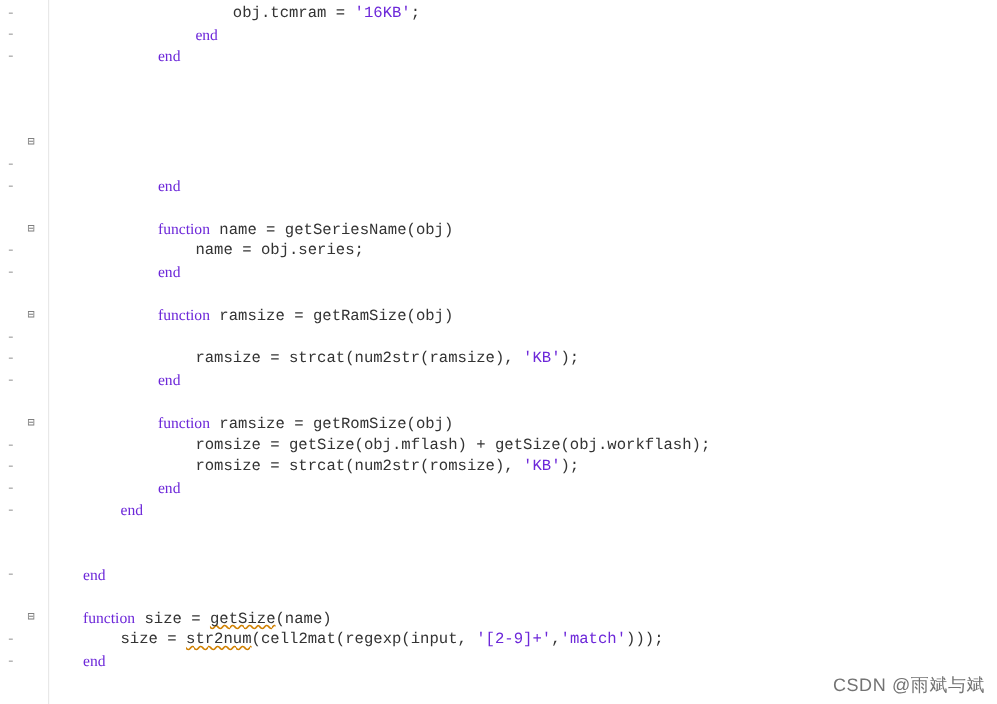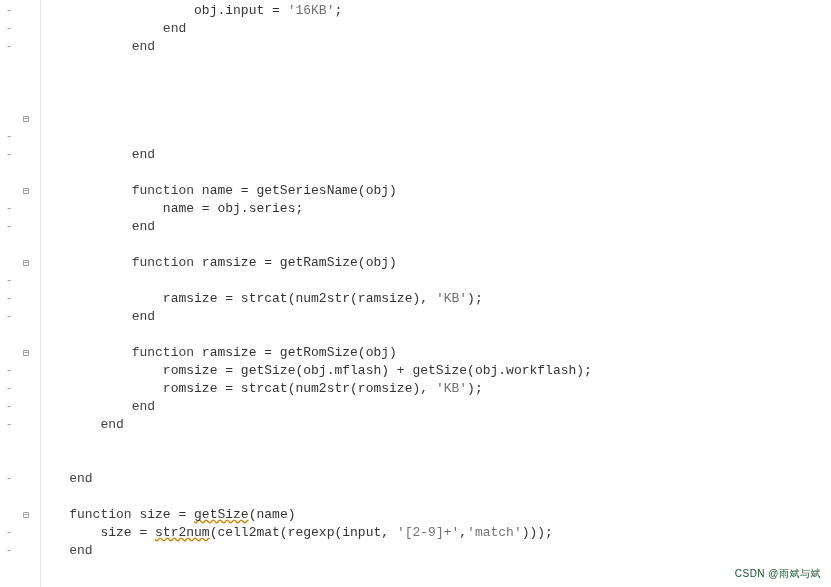--- a/index.html
+++ b/index.html
@@ -39,49 +39,49 @@
     text-align: center;
     color: #808080;
     font-size: 10px;
     flex-shrink: 0;
     padding-top:1px;
   }
   .code {
     padding-left: 4px;
   }
   
-  .kw { color: #404040; } 
+  .kw { color: #6d28d9; font-family: Liberation Serif, serif; } 
   .id { color: #333333; }
-  .str { color: #737373; }
+  .str { color: #6d28d9; }
   .underline { text-decoration: underline wavy #d08000; text-decoration-skip-ink: none; }
   .watermark {
     position: absolute;
     bottom: 6px;
     right: 10px;
-    color: #14532d;
-    font-size: 10px;
+    color: #737373;
+    font-size: 15px;
     font-family: "Microsoft YaHei", sans-serif;
     letter-spacing: 0.5px;
   }
   .vline {
     position: absolute;
     top: 0;
     bottom: 0;
     width: 1px;
     background: #e8e8e8;
   }
   .vline.l1 { left: 40px; }
 </style>
 </head>
 <body>
 
 <div class="vline l1"></div>
 
 <div class="editor" id="editor">
-    <div class="row"><div class="gutter">-</div><div class="fold"></div><div class="code"><span>                    </span><span class="id">obj.input = </span><span class="str">'16KB'</span><span class="id">;</span></div></div>
+    <div class="row"><div class="gutter">-</div><div class="fold"></div><div class="code"><span>                    </span><span class="id">obj.tcmram = </span><span class="str">'16KB'</span><span class="id">;</span></div></div>
     <div class="row"><div class="gutter">-</div><div class="fold"></div><div class="code"><span>                </span><span class="kw">end</span></div></div>
     <div class="row"><div class="gutter">-</div><div class="fold"></div><div class="code"><span>            </span><span class="kw">end</span></div></div>
     <div class="row"><div class="gutter"></div><div class="fold"></div><div class="code"><span></span></div></div>
     <div class="row"><div class="gutter"></div><div class="fold"></div><div class="code"><span></span></div></div>
     <div class="row"><div class="gutter"></div><div class="fold"></div><div class="code"><span></span></div></div>
     <div class="row"><div class="gutter"></div><div class="fold">⊟</div></div>
     <div class="row"><div class="gutter">-</div><div class="fold"></div></div>
     <div class="row"><div class="gutter">-</div><div class="fold"></div><div class="code"><span>            </span><span class="kw">end</span></div></div>
     <div class="row"><div class="gutter"></div><div class="fold"></div><div class="code"><span></span></div></div>
     <div class="row"><div class="gutter"></div><div class="fold">⊟</div><div class="code"><span>            </span><span class="kw">function</span><span class="id"> name = getSeriesName(obj)</span></div></div>

